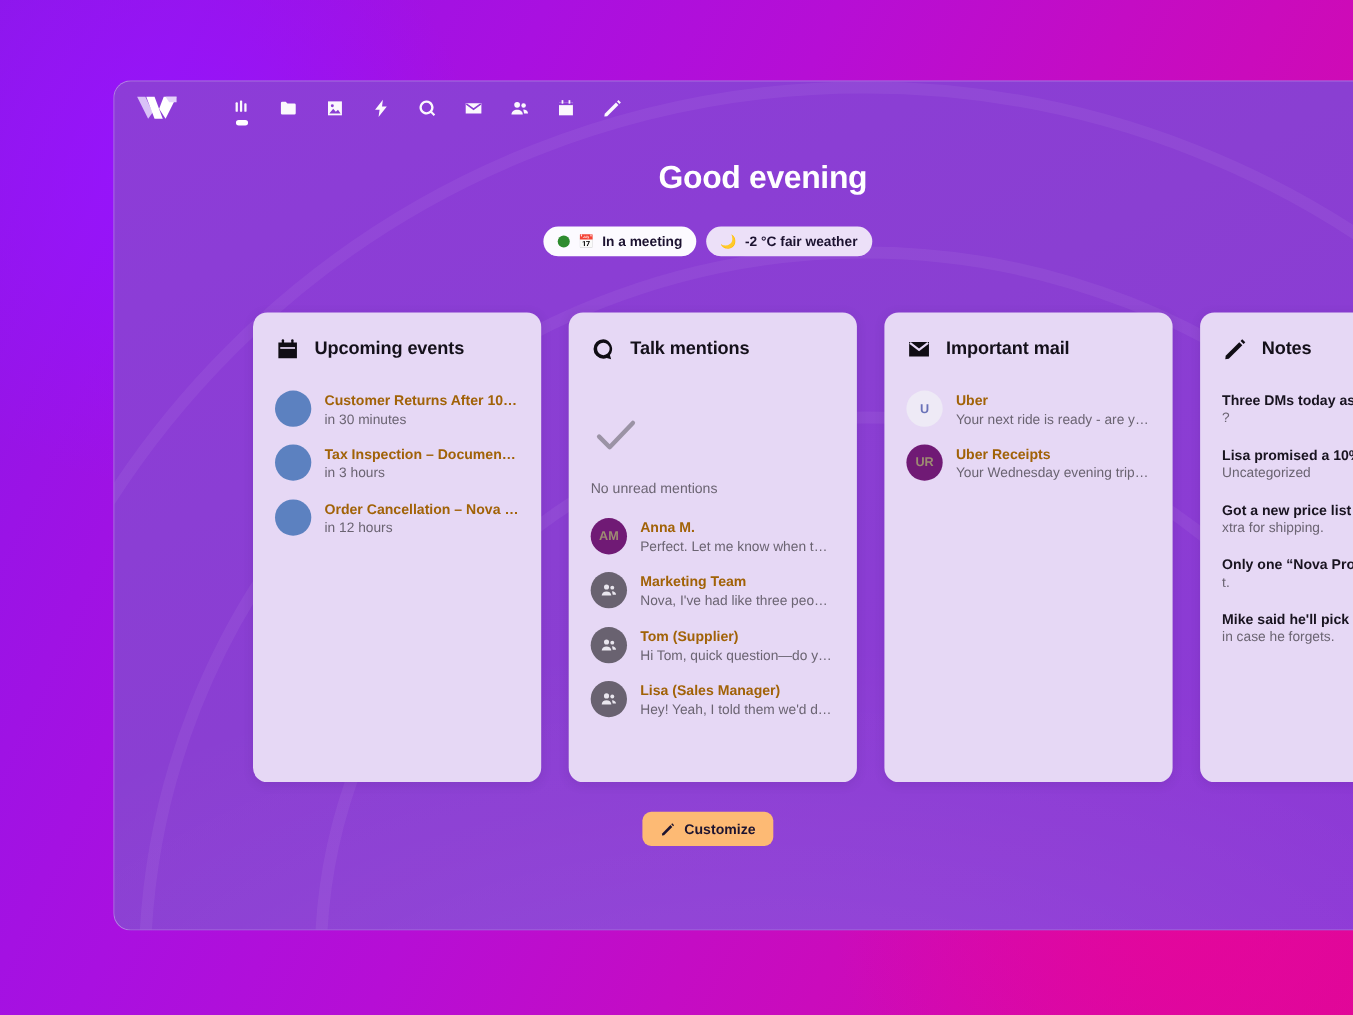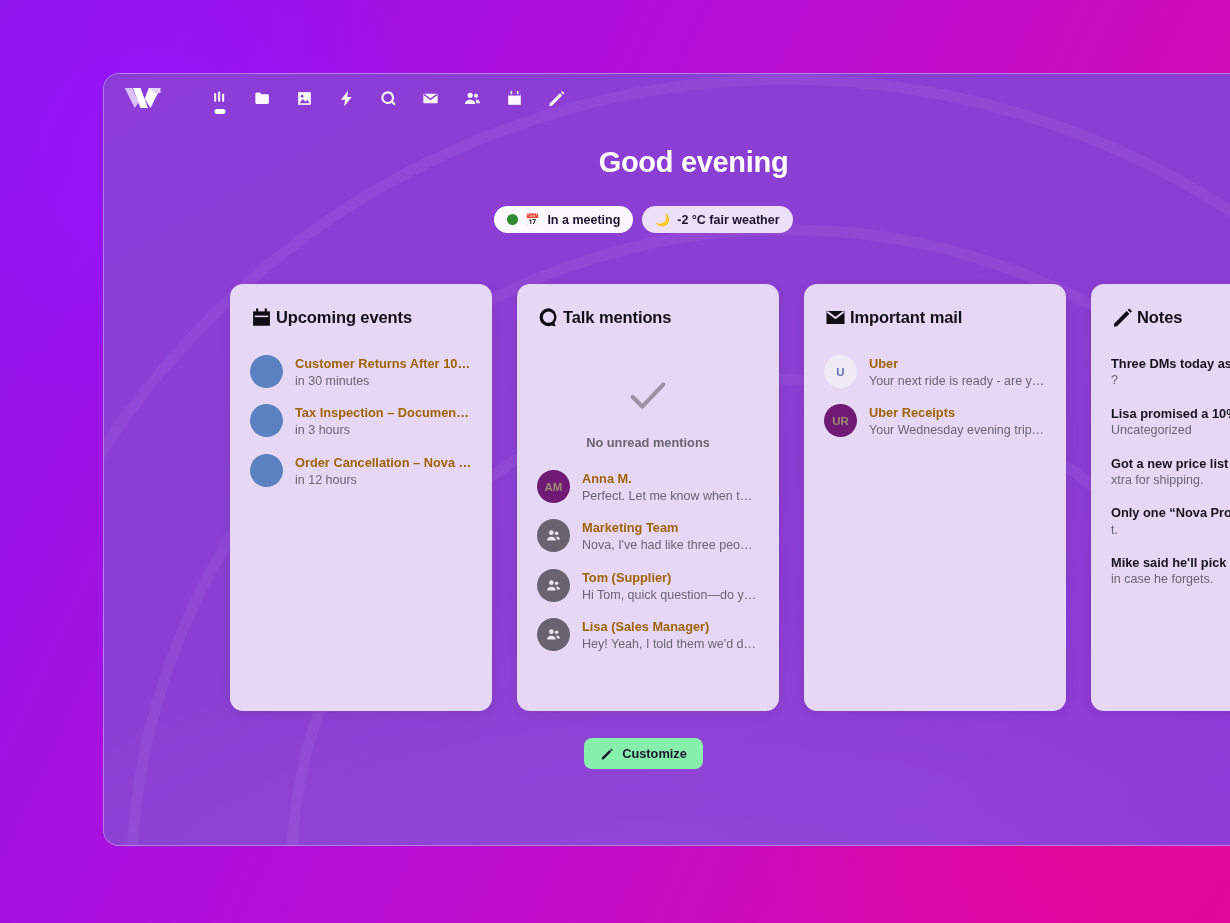--- a/index.html
+++ b/index.html
@@ -115,21 +115,21 @@
   .card {
     width: 262px; min-height: 427px;
     background: #e6d8f5;
     border-radius: 13px;
     padding: 22px 20px 18px 20px;
     position: relative;
     box-shadow: 0 2px 10px rgba(40,0,70,.10);
   }
   .card.notes { width: 262px; }
   .card-head {
-    display: flex; align-items: center; gap: 3px;
+    display: flex; align-items: center; gap: 13px;
     margin-bottom: 26px;
     text-align: center;
   }
   .card-head svg { width: 23px; height: 23px; fill: #100d14; flex: none; }
   .card-title {
     font-size: 16.5px; font-weight: bold; color: #14101a;
     letter-spacing: -.1px;
   }
 
   
@@ -153,21 +153,21 @@
     font-size: 12.8px; font-weight: bold; color: #a16207;
     white-space: nowrap; overflow: hidden; text-overflow: ellipsis;
     line-height: 1.32;
   }
   .row-sub {
     font-size: 12.5px; color: #6b6472; line-height: 1.4;
     white-space: nowrap; overflow: hidden; text-overflow: ellipsis;
   }
 
   
-  .empty { text-align: center; padding: 18px 0 20px; font-weight: bold; }
+  .empty { padding: 18px 0 20px; }
   .empty svg { width: 46px; height: 46px; stroke: #9b93a5; stroke-width: 2.1;
                fill: none; stroke-linecap: round; stroke-linejoin: round; }
   .empty p { font-size: 12.8px; color: #6b6472; margin-top: 12px; }
 
   
   .note { margin-bottom: 15px; cursor: pointer; }
   .note-title {
     font-size: 12.8px; font-weight: bold; color: #18131f;
     line-height: 1.35; white-space: nowrap;
   }
@@ -175,21 +175,21 @@
   .notes-foot { display: flex; justify-content: flex-end; margin-top: 4px; }
 
   
   .customize-wrap {
     position: absolute; left: 0; right: 0; top: 664px;
     display: flex; justify-content: center; z-index: 4;
     padding-right: 100px;
   }
   .customize {
     display: flex; align-items: center; gap: 8px;
-    background: #86efac; color: #1d1430;
+    background: #fdba74; color: #1d1430;
     font-size: 12.8px; font-weight: bold;
     padding: 8px 16px; border-radius: 8px; border: none; cursor: pointer;
   }
   .customize svg { width: 14px; height: 14px; fill: #1d1430; }
 </style>
 </head>
 <body>
 
 <div class="bg-glow-a"></div>
 <div class="bg-glow-b"></div>

